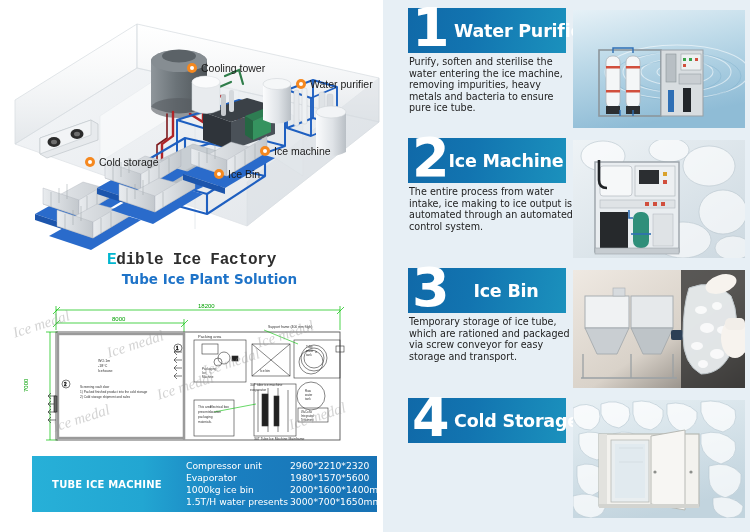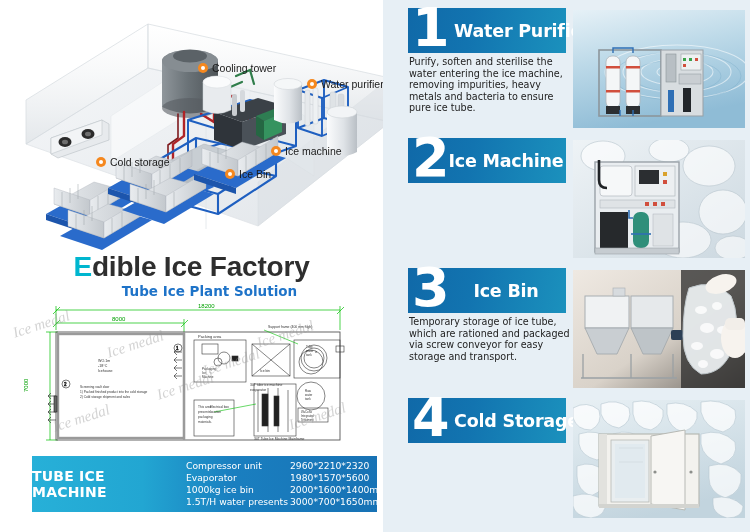--- a/index.html
+++ b/index.html
@@ -19,21 +19,21 @@
   
   .left-panel {
     position: absolute; left: 0; top: 0;
     width: 383px; height: 532px;
     background: #ffffff;
     overflow: hidden;
   }
 
   
   .iso-stage {
-    position: absolute; left: 18px; top: 4px;
+    position: absolute; left: 7px; top: 4px;
     width: 383px; height: 252px;
     overflow: hidden;
   }
   .iso-svg { position: absolute; left: 0; top: 0; }
 
   .iso-label {
     position: absolute;
     display: flex; align-items: center; gap: 4px;
     white-space: nowrap;
     font-size: 10.5px;
@@ -51,25 +51,25 @@
     left: 3px; top: 3px; width: 4px; height: 4px;
     border-radius: 50%; background: #ffffff;
   }
 
   
   .title-block {
     position: absolute; left: 0; top: 252px;
     width: 383px; text-align: center;
   }
   .main-title {
-    font-size: 28px; font-weight: bold;
+    font-size: 16px; font-weight: bold;
     letter-spacing: -0.2px;
     color: #2e2e2e;
     line-height: 1.05;
-    font-family: Liberation Sans, sans-serif;
+    font-family: Liberation Mono, monospace;
   }
   .main-title .hl { color: #00b6cf; }
   .sub-title {
     margin-top: 2px;
     font-size: 13.5px; font-weight: bold;
     color: #1e73c8;
     font-family: "DejaVu Sans", sans-serif;
     padding-left: 36px;
   }
 
@@ -97,21 +97,21 @@
     position: absolute; left: 32px; top: 456px;
     width: 345px; height: 56px;
     display: flex; align-items: stretch;
     background: linear-gradient(90deg, #27b0d8 0%, #22a6d2 32%, #1a7fc0 58%, #1772b5 100%);
     overflow: hidden;
   }
   .spec-name {
     flex: 0 0 150px;
     display: flex; align-items: center; justify-content: center;
     color: #ffffff;
-    font-size: 14px; font-weight: bold;
+    font-size: 10px; font-weight: bold;
     letter-spacing: 0.2px;
     font-family: "DejaVu Sans", sans-serif;
   }
   .spec-table {
     flex: 1; display: flex; align-items: center;
     padding-left: 4px;
   }
   .spec-col { display: flex; flex-direction: column; justify-content: center; }
   .spec-col.labels { width: 104px; }
   .spec-row {
@@ -637,20 +637,21 @@
           </g>
         </svg>
       </div>
     </div>
 
     <div class="feature">
       <div class="feature-banner">
         <span class="feature-num">2</span>
         <span class="feature-title center">Ice Machine</span>
       </div>
+      <div class="feature-desc">The entire process from water intake, ice making to ice output is automated through an automated control system.</div>
       <div class="feature-photo">
         <svg class="photo-svg" width="172" height="118" viewBox="0 0 172 118">
           <defs>
             <linearGradient id="iceBg2" x1="0" y1="0" x2="1" y2="1">
               <stop offset="0%" stop-color="#eef3f6"></stop>
               <stop offset="100%" stop-color="#ccd8e0"></stop>
             </linearGradient>
           </defs>
           <rect width="172" height="118" fill="url(#iceBg2)"></rect>
           <g fill="#ffffff" fill-opacity="0.62" stroke="#b7c4cd" stroke-width="0.6">

